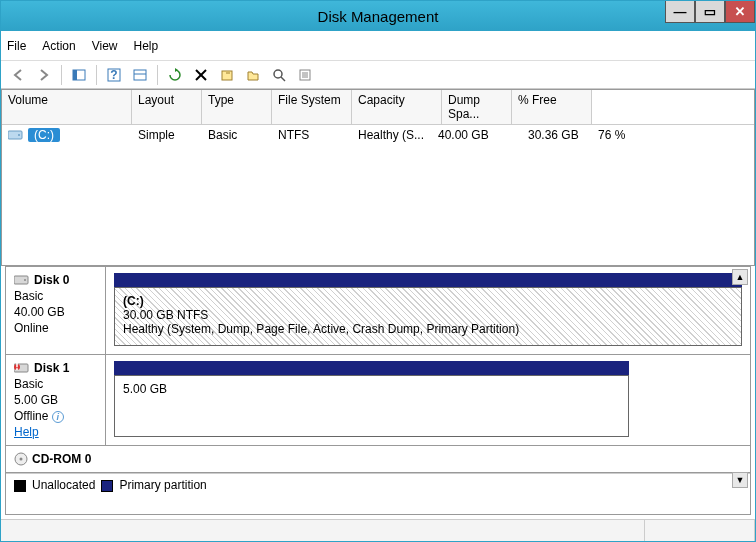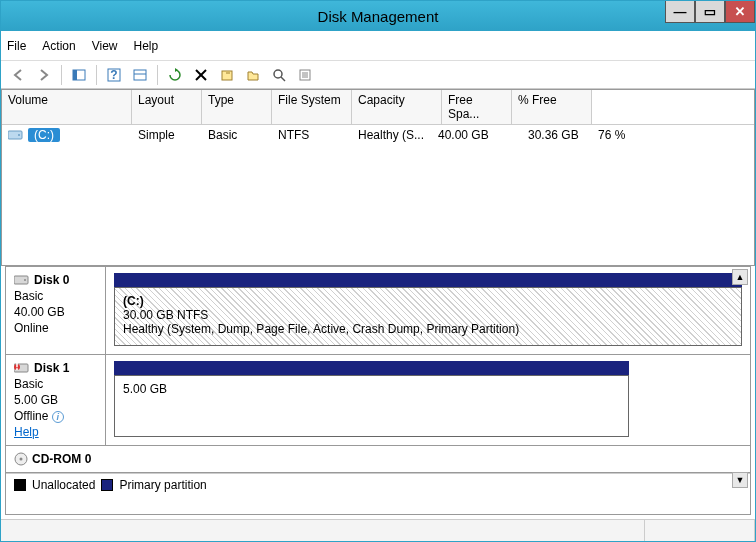--- a/index.html
+++ b/index.html
@@ -42,21 +42,21 @@
 .disk-row { display: flex; border-bottom: 1px solid #999; background: #fff; }
 .disk-info { width: 100px; padding: 6px 8px; border-right: 1px solid #999; display: flex; flex-direction: column; gap: 2px; }
 .disk-info .dname { font-weight: bold; display: flex; align-items: center; gap: 4px; }
 .disk-map { flex: 1; padding: 6px 8px 8px 8px; display: flex; flex-direction: column; }
 .part-band { height: 14px; background: #1a237e; }
 .part-box { border: 1px solid #666; flex: 1; padding: 6px 8px; min-height: 50px; }
 .hatched { background: repeating-linear-gradient(45deg, #fff, #fff 3px, #d0d0d0 3px, #d0d0d0 4px); }
 .help-link { color: #0066cc; text-decoration: underline; cursor: default; }
 .scroll-arrow { position: absolute; right: 2px; width: 16px; height: 16px; background: #e8e8e8; border: 1px solid #aaa; display:flex; align-items:center; justify-content:center; font-size:9px; }
 
-.legend { display: flex; align-items: center; gap: 6px; padding: 4px 8px; border-top: 1px solid #ccc; }
+.legend { display: flex; align-items: flex-end; gap: 6px; padding: 4px 8px; border-top: 1px solid #ccc; }
 .legend .sw { width: 12px; height: 12px; border: 1px solid #000; }
 
 .statusbar { height: 22px; border-top: 1px solid #ccc; background: #f4f4f4; display:flex; }
 .statusbar .seg { border-right: 1px solid #ccc; flex:1; }
 
 svg { display: block; }
 .info-icon { width:12px; height:12px; border:1px solid #5a9bd4; border-radius:50%; color:#5a9bd4; font-size:9px; display:inline-flex; align-items:center; justify-content:center; font-style: italic; font-weight:bold; }
 </style>
 </head>
 <body>
@@ -148,21 +148,21 @@
     </div>
 </div>
 
 <div class="vol-list">
   <div class="vol-header">
     <div class="col col-vol">Volume</div>
     <div class="col col-layout">Layout</div>
     <div class="col col-type">Type</div>
     <div class="col col-fs">File System</div>
     <div class="col col-cap">Capacity</div>
-    <div class="col col-free">Free Spa...</div>
+    <div class="col col-free">Dump Spa...</div>
     <div class="col col-pct">% Free</div>
   </div>
   <div class="vol-rows">
     <div class="vol-row">
       <div class="cell col-vol">
         <span>
             <svg width="16" height="12">
               <rect x="0" y="2" width="14" height="8" rx="1" fill="#bcd9ef" stroke="#6a9dc4"></rect>
               <circle cx="11" cy="6" r="1" fill="#6a9dc4"></circle>
             </svg>

